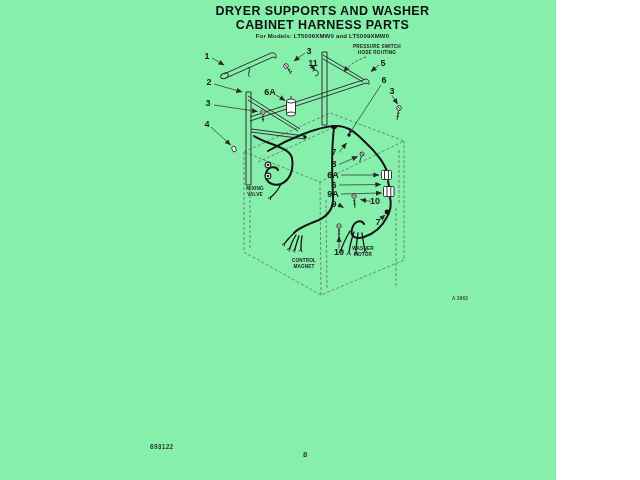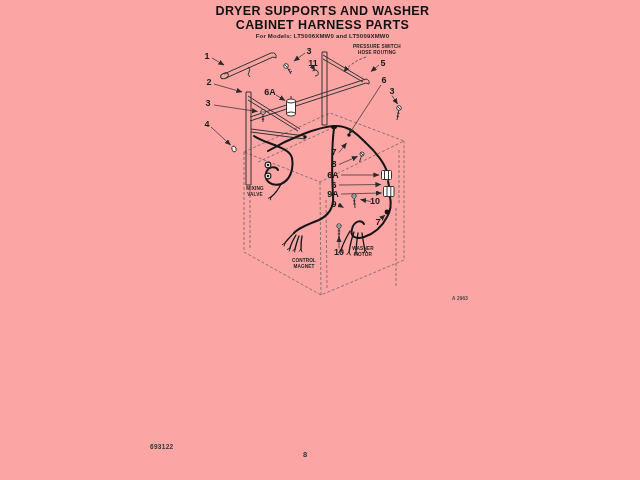--- a/index.html
+++ b/index.html
@@ -1,17 +1,17 @@
 <!DOCTYPE html>
 <html><head>
 <meta charset="utf-8">
 <style>
   html,body{margin:0;padding:0;background:#ffffff;}
   .page{
-    position:relative;width:640px;height:480px;background:#fca5a5;overflow:hidden;
+    position:relative;width:556px;height:480px;background:#86efac;overflow:hidden;
     font-family:"Liberation Sans", sans-serif;color:#1a1a1a;
   }
   .titleblock{position:absolute;left:0;top:5px;width:645px;text-align:center;}
   .title-l1,.title-l2{font-size:12.5px;font-weight:bold;letter-spacing:.4px;line-height:12.5px;color:#111;}
   .title-l2{margin-top:1px;}
   .models{font-size:6px;font-weight:bold;letter-spacing:.2px;margin-top:2px;color:#222;}
   .docnum{position:absolute;left:150px;top:443px;font-size:6.5px;font-weight:bold;color:#333;letter-spacing:.3px;}
   .pagenum{position:absolute;left:303px;top:450px;font-size:7.5px;font-weight:bold;color:#333;}
   svg{position:absolute;left:0;top:0;}
   svg text{font-family:"Liberation Sans", sans-serif;}

